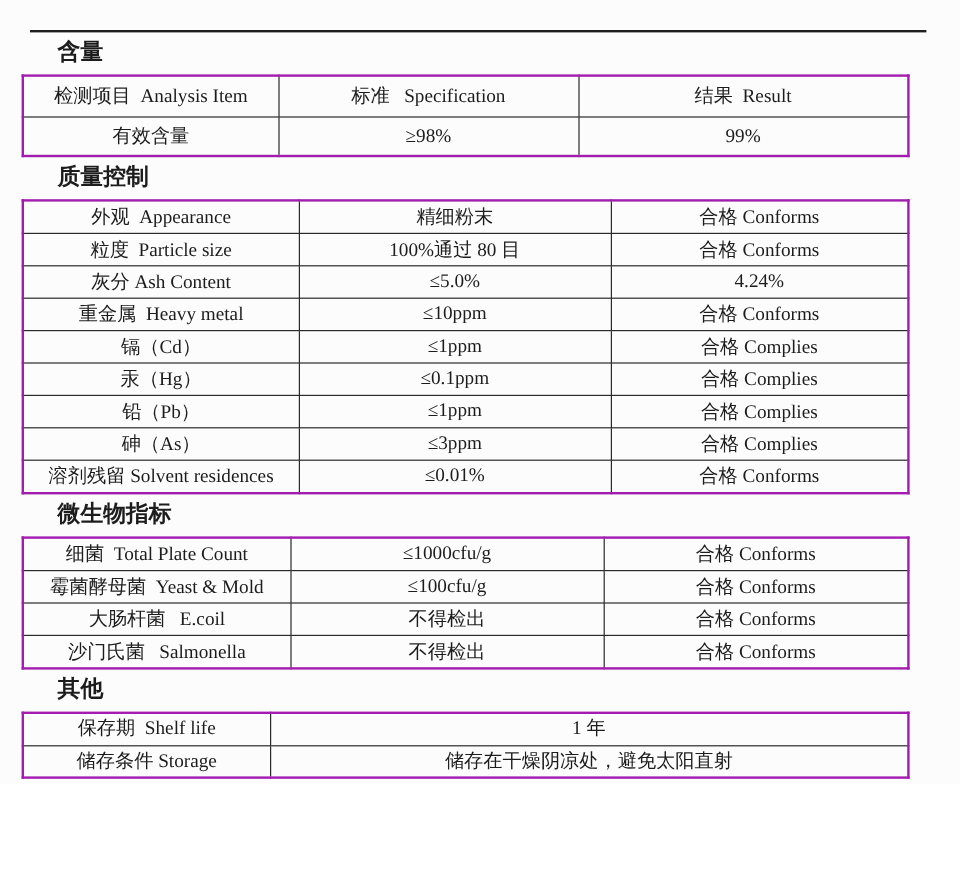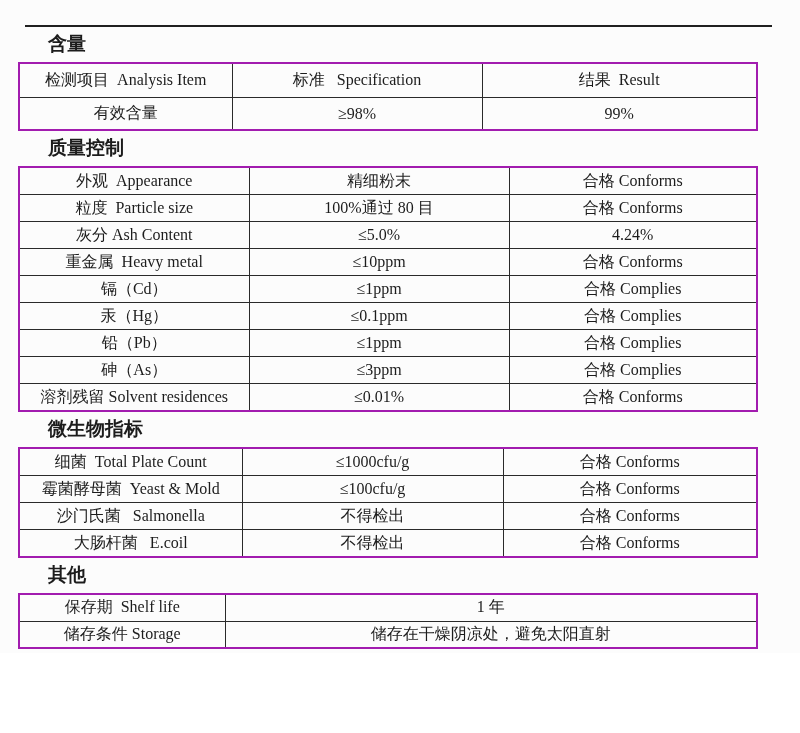--- a/index.html
+++ b/index.html
@@ -146,26 +146,26 @@
       <td>细菌  Total Plate Count</td>
       <td>≤1000cfu/g</td>
       <td>合格 Conforms</td>
     </tr>
     <tr>
       <td>霉菌酵母菌  Yeast &amp; Mold</td>
       <td>≤100cfu/g</td>
       <td>合格 Conforms</td>
     </tr>
     <tr>
-      <td>沙门氏菌   Salmonella</td>
+      <td>大肠杆菌   E.coil</td>
       <td>不得检出</td>
       <td>合格 Conforms</td>
     </tr>
     <tr>
-      <td>大肠杆菌   E.coil</td>
+      <td>沙门氏菌   Salmonella</td>
       <td>不得检出</td>
       <td>合格 Conforms</td>
     </tr>
   </tbody>
     </table>
 
   <div class="heading">其他</div>
   <table class="coa t4">
     <colgroup>
         <col class="c1">

